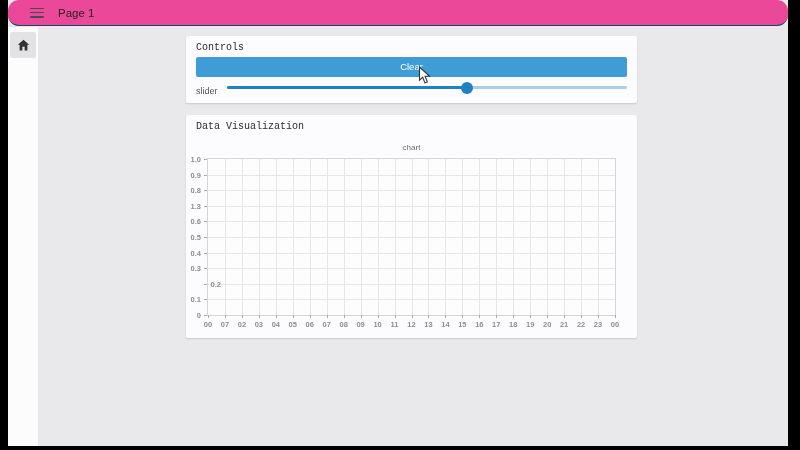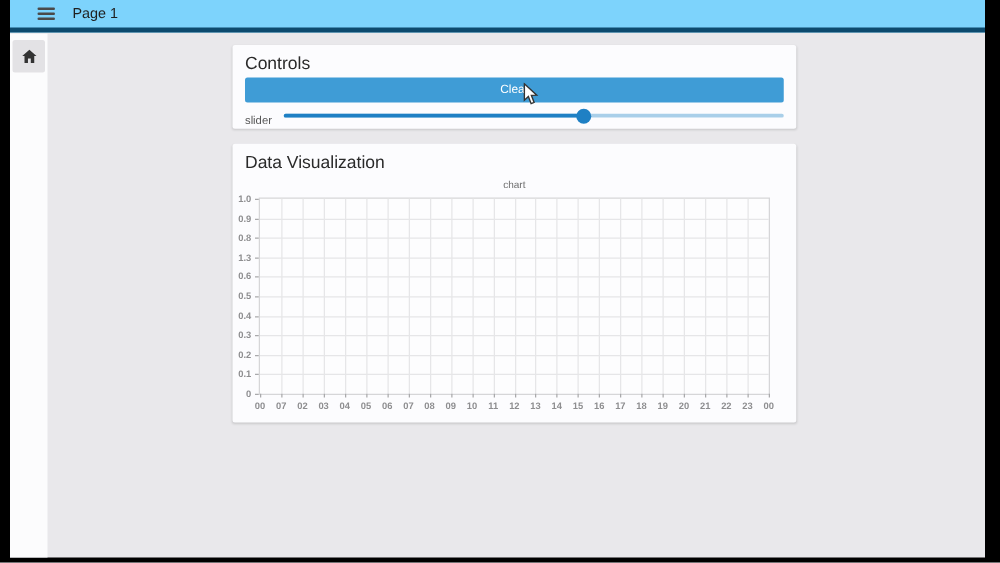--- a/index.html
+++ b/index.html
@@ -10,22 +10,22 @@
     position:relative;
     overflow:hidden;
   }
   .app {
     position:absolute; left:8px; top:0; width:780px; height:446px;
     background:#e9e8eb;
   }
   
   .topbar {
     position:absolute; left:0; top:0; width:100%; height:26px;
-    background:#7dd3fc; border-bottom:4px solid #0c4a6e;
-    display:flex; align-items:center; z-index:5;
+    background:#ec4899; border-bottom:1px solid #0c4a6e;
+    display:flex; align-items:center; z-index:5;border-radius:11px;
   }
   .menu-btn {
     width:14px; height:10px; margin-left:22px;
     display:flex; flex-direction:column; justify-content:space-between;
     cursor:pointer;
   }
   .menu-btn span { display:block; height:1.6px; background:#4a4a4a; border-radius:1px; }
   .page-title { margin-left:14px; font-size:11.5px; color:#1f1f1f; }
   
   .sidebar {
@@ -38,21 +38,21 @@
     display:flex; align-items:center; justify-content:center;
     cursor:pointer;
   }
   
   .main { position:absolute; left:30px; top:27px; width:750px; height:419px; }
   .card {
     position:absolute; background:#fcfcfe; border-radius:2px;
     box-shadow:0 1px 2px rgba(0,0,0,0.14);
     padding:6px 10px;
   }
-  .card-title { font-size:14px; color:#2a2a2a; }
+  .card-title { font-size:10px; color:#2a2a2a;font-family:Liberation Mono, monospace; }
   .controls-card { left:148px; top:9px; width:451px; height:67px; }
   .clear-btn {
     display:block; width:100%; height:20px; margin-top:4px;
     background:#3f9cd6; border:none; border-radius:2px;
     color:#fff; font-size:9.5px; font-family:"Liberation Sans",sans-serif;
     cursor:pointer; line-height:20px; text-align:center;
   }
   .slider-row { display:flex; align-items:flex-start; margin-top:9px; }
   .slider-label { font-size:9px; color:#555; width:31px; }
   .slider-track {
@@ -222,21 +222,21 @@
             <div class="tick y" style="top: 50%;"></div>
             <div class="tlabel y" style="top: 50%;">0.5</div>
             <div class="gline h" style="top: 60%;"></div>
             <div class="tick y" style="top: 60%;"></div>
             <div class="tlabel y" style="top: 60%; padding-left: 20px;">0.4</div>
             <div class="gline h" style="top: 70%;"></div>
             <div class="tick y" style="top: 70%;"></div>
             <div class="tlabel y" style="top: 70%;">0.3</div>
             <div class="gline h" style="top: 80%;"></div>
             <div class="tick y" style="top: 80%;"></div>
-            <div class="tlabel y" style="top: 80%;">0.2</div>
+            <div class="tlabel y" style="top: 80%; margin-left: 20px;">0.2</div>
             <div class="gline h" style="top: 90%;"></div>
             <div class="tick y" style="top: 90%;"></div>
             <div class="tlabel y" style="top: 90%;">0.1</div>
             <div class="tick y" style="top: 100%;"></div>
             <div class="tlabel y" style="top: 100%;">0</div>
           </div>
       </div>
     </div>
 
   </div>

